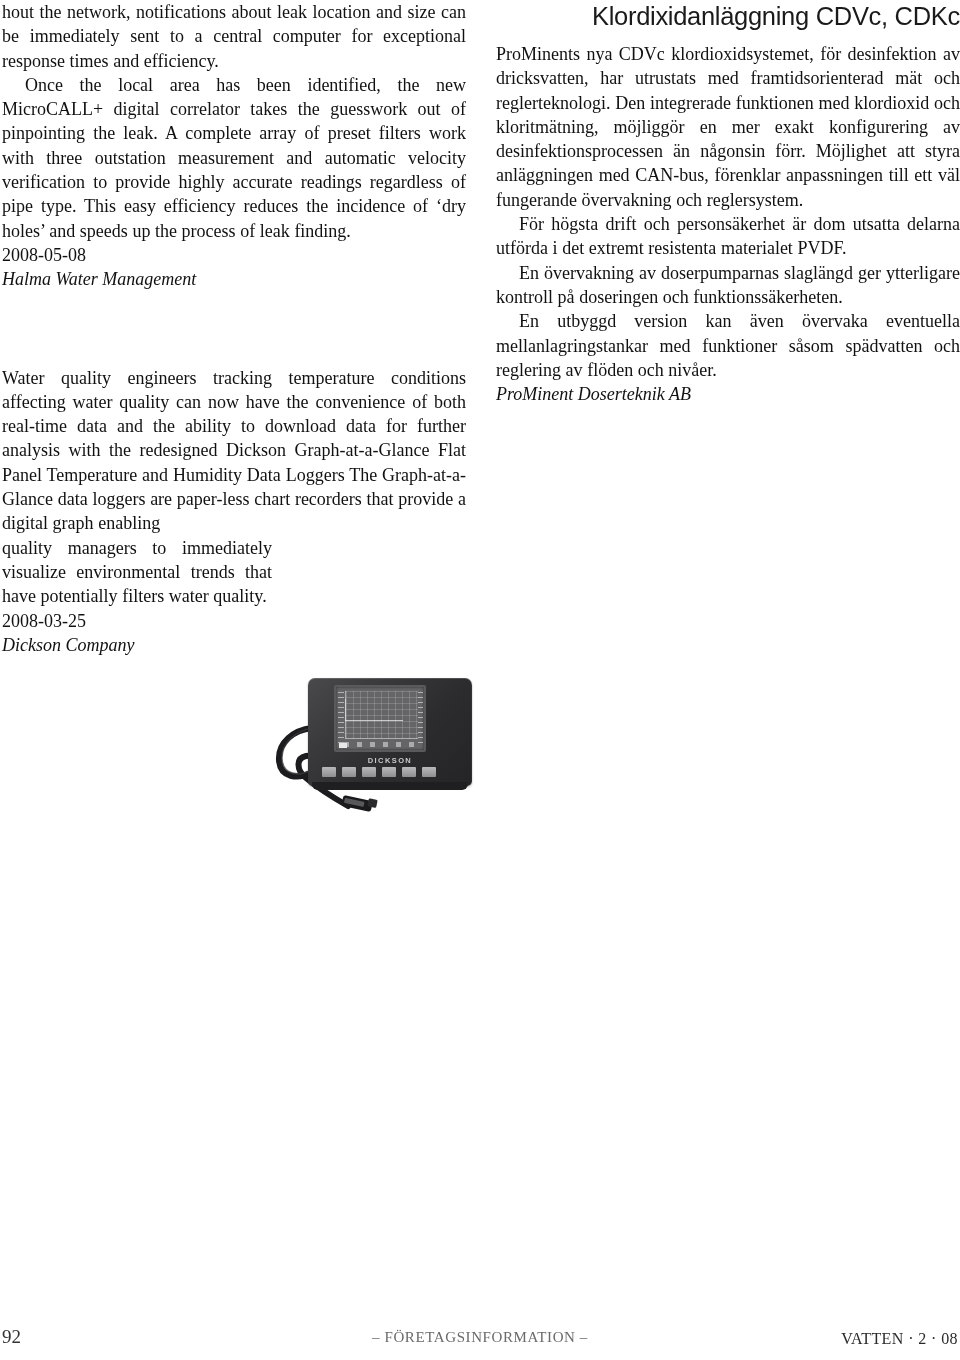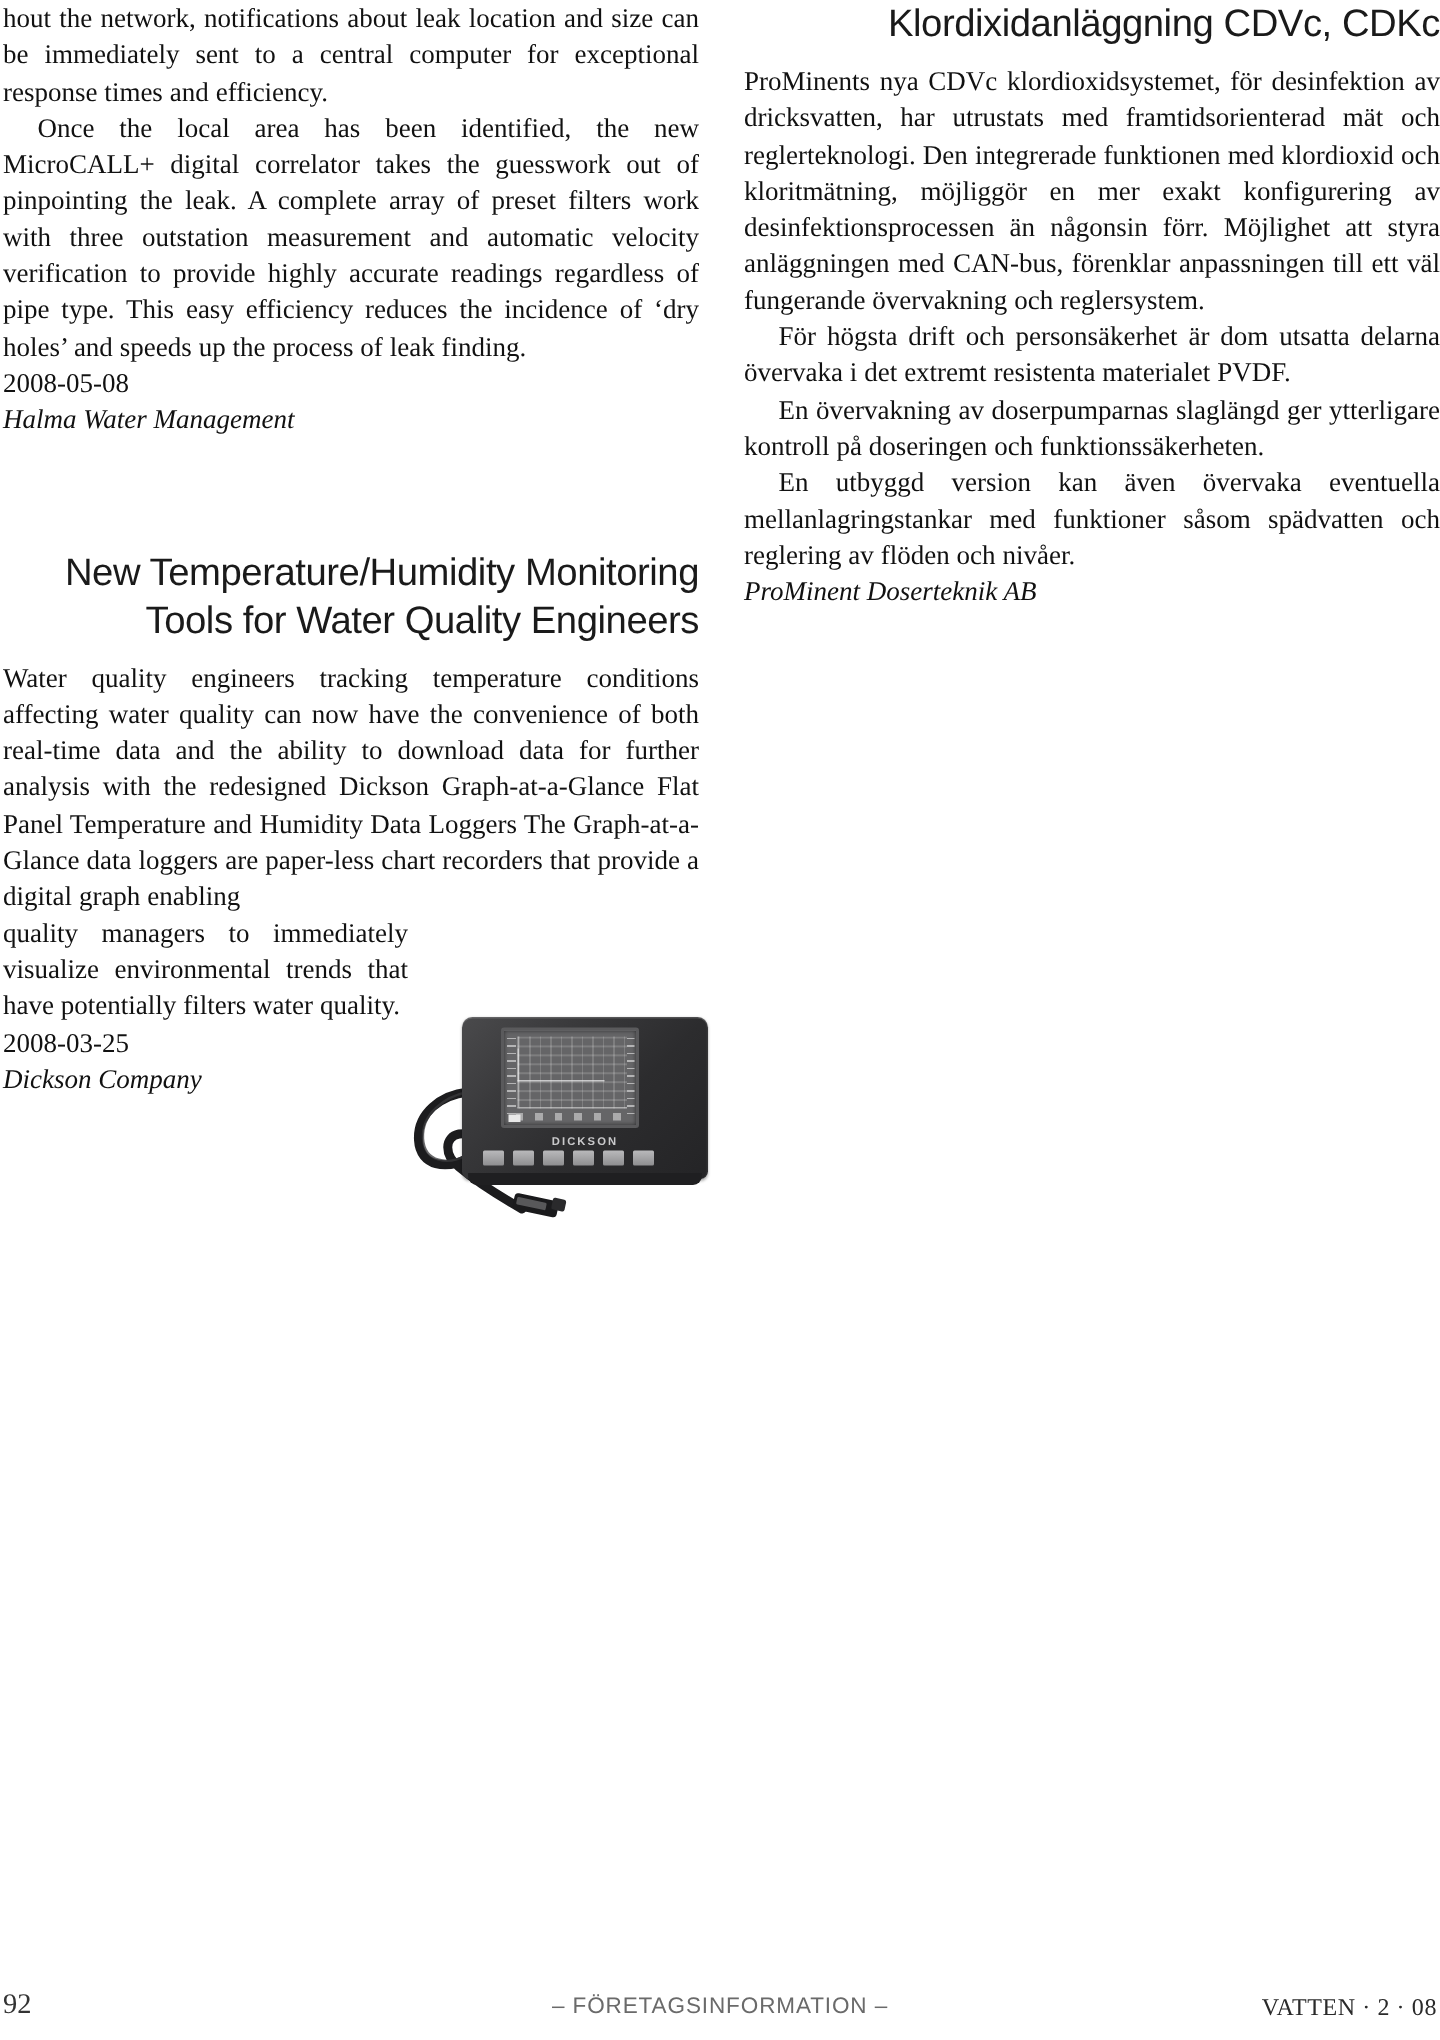--- a/index.html
+++ b/index.html
@@ -238,21 +238,21 @@
     left: 2px;
     bottom: 0;
     font-size: 19px;
     color: #333;
   }
   .footer-center {
     position: absolute;
     left: 0; right: 0;
     bottom: 2px;
     text-align: center;
-    font-family: Liberation Sans, sans-serif;
+    font-family: Liberation Serif, serif;
     font-size: 15px;
     letter-spacing: 0.6px;
     color: #6a6a6a;
   }
   .footer-right {
     position: absolute;
     right: 2px;
     bottom: 0;
     font-size: 16px;
     letter-spacing: 0.4px;
@@ -271,40 +271,39 @@
       <p class="body">hout the network, notifications about leak location and size can be immediately sent to a central computer for exceptional response times and efficiency.</p>
 
       <p class="body indent">Once the local area has been identified, the new MicroCALL+ digital correlator takes the guesswork out of pinpointing the leak. A complete array of preset filters work with three outstation measurement and automatic velocity verification to provide highly accurate readings regardless of pipe type. This easy efficiency reduces the incidence of ‘dry holes’ and speeds up the process of leak finding.</p>
 
       <p class="date">2008-05-08</p>
 
       <p class="company">Halma Water Management</p>
 
       <div class="spacer-lg"></div>
 
-      <h2 class="article-title">New Temperature/Humidity Monitoring Tools for Water Quality Engineers</h2>
 
       <p class="body">Water quality engineers tracking temperature conditions affecting water quality can now have the convenience of both real-time data and the ability to download data for further analysis with the redesigned Dickson Graph-at-a-Glance Flat Panel Temperature and Humidity Data Loggers The Graph-at-a-Glance data loggers are paper-less chart recorders that provide a digital graph enabling</p>
 
       <div class="narrow-lines" style="width:270px;">
         <p class="body">quality managers to immediately visualize environmental trends that have potentially filters water quality.</p>
       </div>
 
       <p class="date">2008-03-25</p>
 
       <p class="company">Dickson Company</p>
     </div>
 
     <div class="col col-right">
 
       <h2 class="article-title">Klordixidanläggning CDVc, CDKc</h2>
 
       <p class="body">ProMinents nya CDVc klordioxidsystemet, för desinfektion av dricksvatten, har utrustats med framtidsorienterad mät och reglerteknologi. Den integrerade funktionen med klordioxid och kloritmätning, möjliggör en mer exakt konfigurering av desinfektionsprocessen än någonsin förr. Möjlighet att styra anläggningen med CAN-bus, förenklar anpassningen till ett väl fungerande övervakning och reglersystem.</p>
 
-      <p class="body indent">För högsta drift och personsäkerhet är dom utsatta delarna övervaka i det extremt resistenta materialet PVDF.</p>
+      <p class="body indent">För högsta drift och personsäkerhet är dom utsatta delarna utförda i det extremt resistenta materialet PVDF.</p>
 
       <p class="body indent">En övervakning av doserpumparnas slaglängd ger ytterligare kontroll på doseringen och funktionssäkerheten.</p>
 
       <p class="body indent">En utbyggd version kan även övervaka eventuella mellanlagringstankar med funktioner såsom spädvatten och reglering av flöden och nivåer.</p>
 
 
       <p class="company">ProMinent Doserteknik AB</p>
     </div>
   </div>
 

